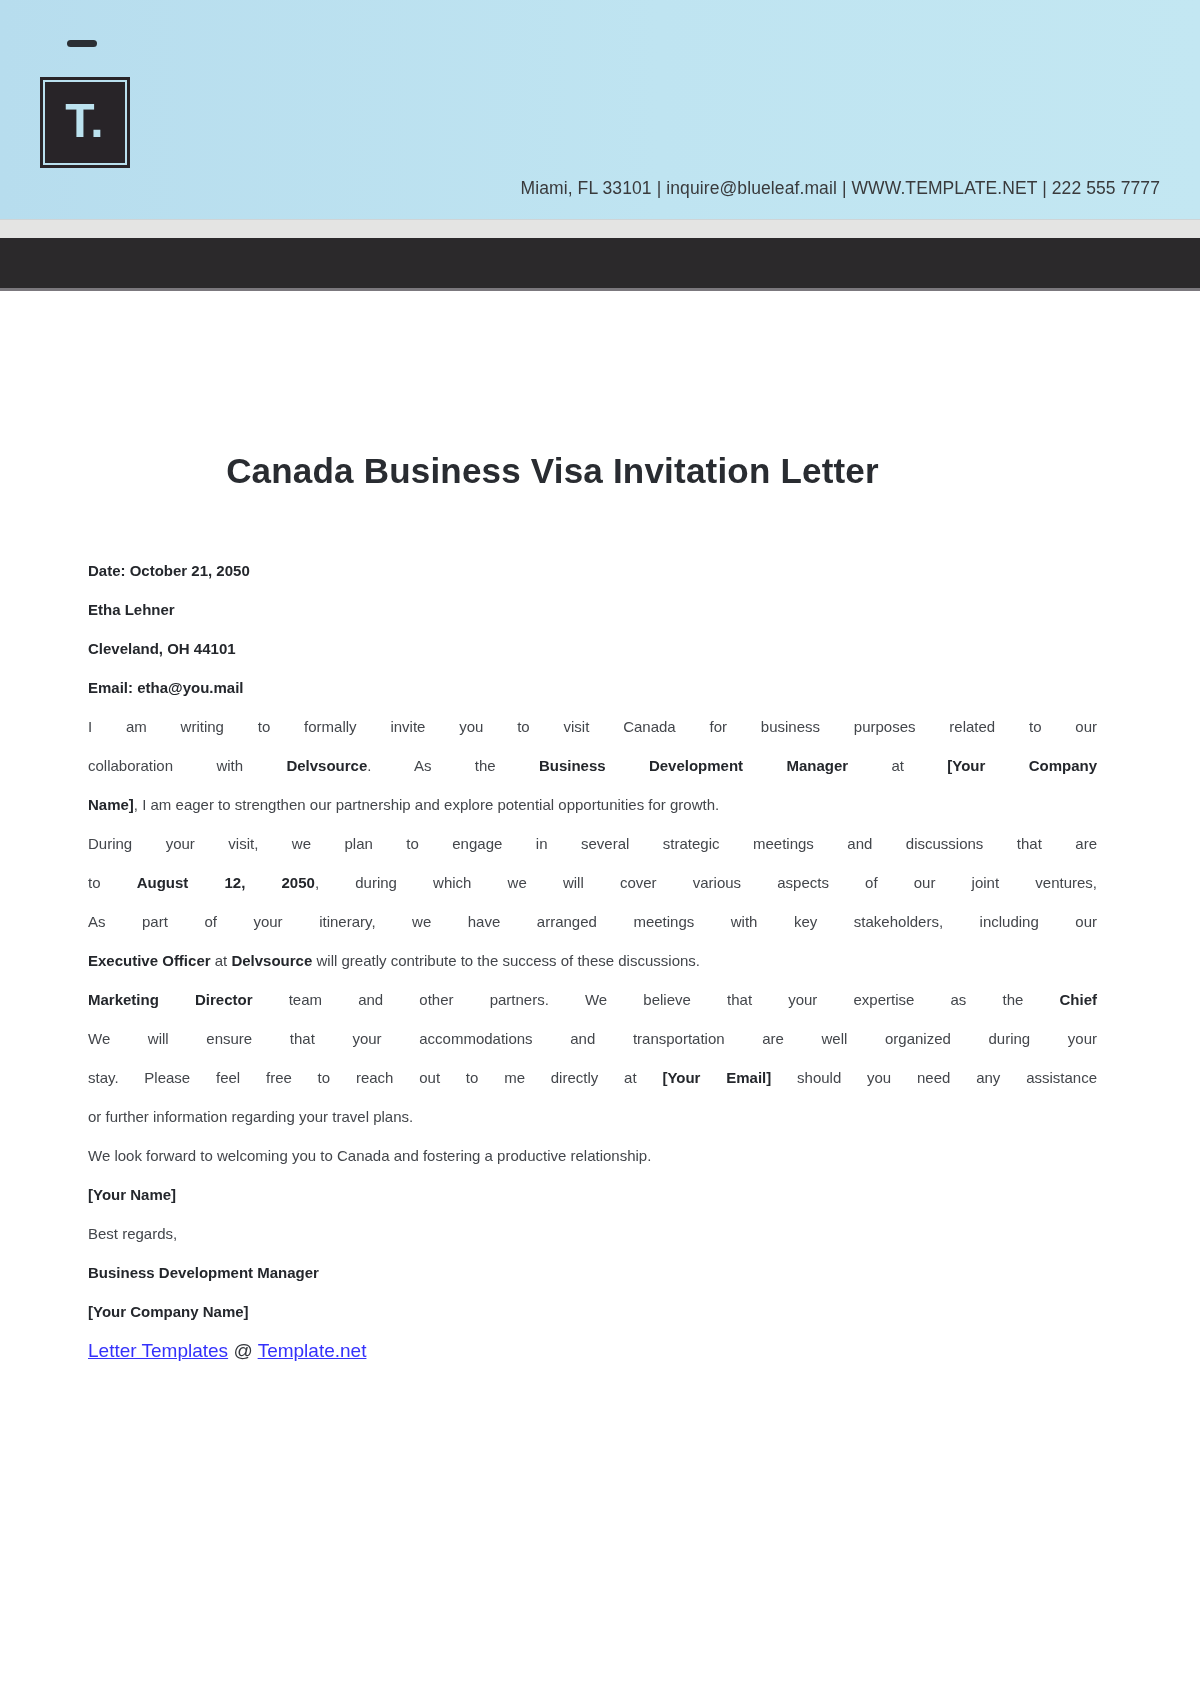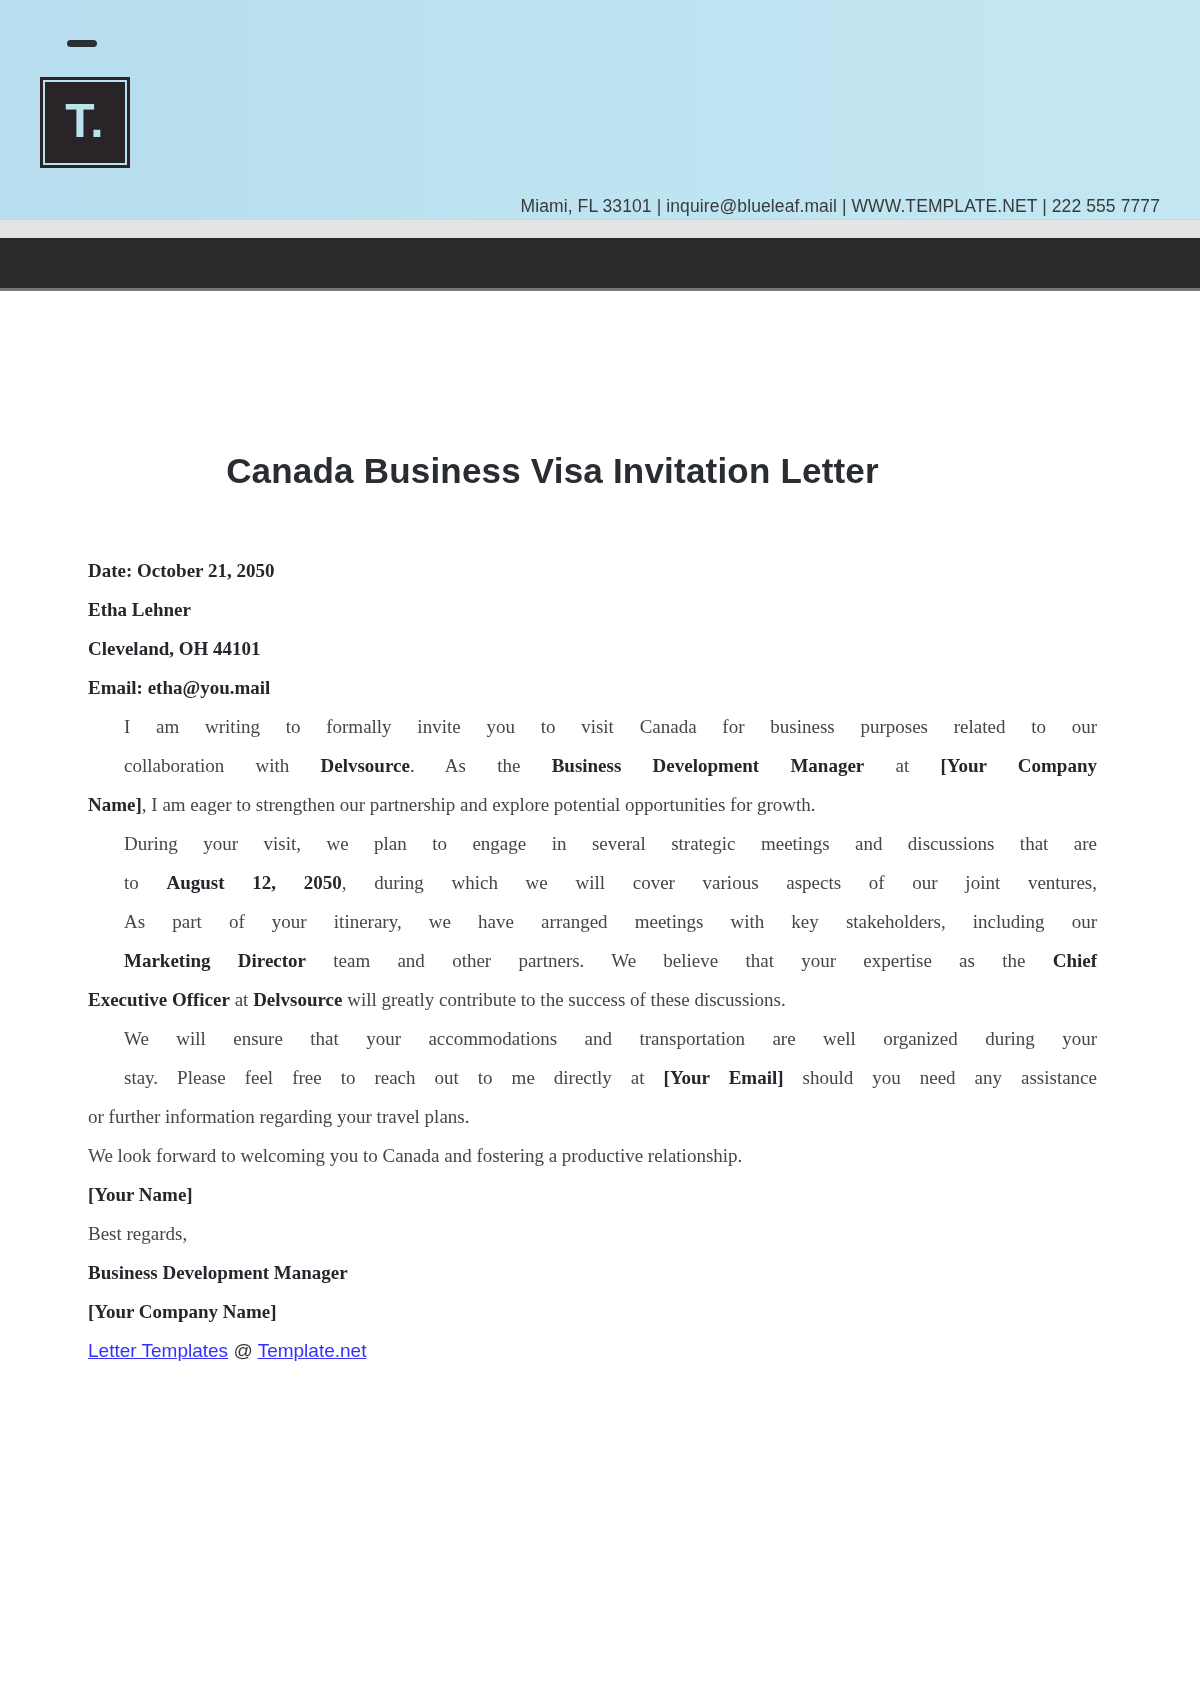--- a/index.html
+++ b/index.html
@@ -29,43 +29,42 @@
   .brand-logo::after {
     content: ""; position: absolute; inset: 3px;
     border: 2px solid #b9e0ee;
     pointer-events: none;
   }
   .brand-logo .logo-glyph {
     color: #bce2ef; font-weight: bold; font-size: 48px;
     letter-spacing: 1px; padding-bottom: 4px;
   }
   .contact-line {
-    position: absolute; right: 40px; bottom: 2px;
+    position: absolute; right: 40px; bottom: 20px;
     font-size: 17.5px; color: #393a3c; letter-spacing: 0.1px;
   }
   .band-gray { height: 18px; background: #e4e4e3; border-top: 1px solid #cfd4d6; }
   .band-dark { height: 50px; background: #2b292b; border-bottom: 3px solid #7b787d; }
 
   
   .page { padding: 160px 103px 0 88px; }
   .letter-title {
     width: 929px;
     margin: 0 0 60px 0;
     text-align: center;
     font-size: 35px; line-height: 40px; font-weight: bold;
     color: #292c31; letter-spacing: 0.2px;
   }
   .letter-body {
     width: 1009px;
-    font-size: 19px; line-height: 39px;
+    font-size: 15px; line-height: 39px;
     color: #43464b;
-    font-family: Liberation Serif, serif;
   }
   .bline { text-align: left; white-space: nowrap; }
-  .bline.just { text-align: justify; text-align-last: justify; white-space: normal; margin-left: 36px; }
+  .bline.just { text-align: justify; text-align-last: justify; white-space: normal; }
   .bline .b { font-weight: bold; color: #24272c; }
   .footer-credit {
     width: 929px;
     font-size: 19px; line-height: 39px;
     color: #33363b; 
   }
   .footer-credit a.flink {
     color: #3431fb; text-decoration: underline; cursor: pointer;
   }
 </style>
@@ -88,22 +87,22 @@
       <div class="bline"><span class="b">Date: October 21, 2050</span></div>
       <div class="bline"><span class="b">Etha Lehner</span></div>
       <div class="bline"><span class="b">Cleveland, OH 44101</span></div>
       <div class="bline"><span class="b">Email: etha@you.mail</span></div>
       <div class="bline just"><span>I am writing to formally invite you to visit Canada for business purposes related to our</span></div>
       <div class="bline just"><span>collaboration with </span><span class="b">Delvsource</span><span>. As the </span><span class="b">Business Development Manager</span><span> at </span><span class="b">[Your Company</span></div>
       <div class="bline"><span class="b">Name]</span><span>, I am eager to strengthen our partnership and explore potential opportunities for growth.</span></div>
       <div class="bline just"><span>During your visit, we plan to engage in several strategic meetings and discussions that are</span></div>
       <div class="bline just"><span>to </span><span class="b">August 12, 2050</span><span>, during which we will cover various aspects of our joint ventures,</span></div>
       <div class="bline just"><span>As part of your itinerary, we have arranged meetings with key stakeholders, including our</span></div>
+      <div class="bline"><span class="b">Executive Officer</span><span> at </span><span class="b">Delvsource</span><span> will greatly contribute to the success of these discussions.</span></div>
       <div class="bline just"><span class="b">Marketing Director</span><span> team and other partners. We believe that your expertise as the </span><span class="b">Chief</span></div>
-      <div class="bline"><span class="b">Executive Officer</span><span> at </span><span class="b">Delvsource</span><span> will greatly contribute to the success of these discussions.</span></div>
       <div class="bline just"><span>We will ensure that your accommodations and transportation are well organized during your</span></div>
       <div class="bline just"><span>stay. Please feel free to reach out to me directly at </span><span class="b">[Your Email]</span><span> should you need any assistance</span></div>
       <div class="bline"><span>or further information regarding your travel plans.</span></div>
       <div class="bline"><span>We look forward to welcoming you to Canada and fostering a productive relationship.</span></div>
       <div class="bline"><span class="b">[Your Name]</span></div>
       <div class="bline"><span>Best regards,</span></div>
       <div class="bline"><span class="b">Business Development Manager</span></div>
       <div class="bline"><span class="b">[Your Company Name]</span></div>
     </div>
   <div class="footer-credit"><a class="flink" href="#">Letter Templates</a><span> @ </span><a class="flink" href="#">Template.net</a></div>

